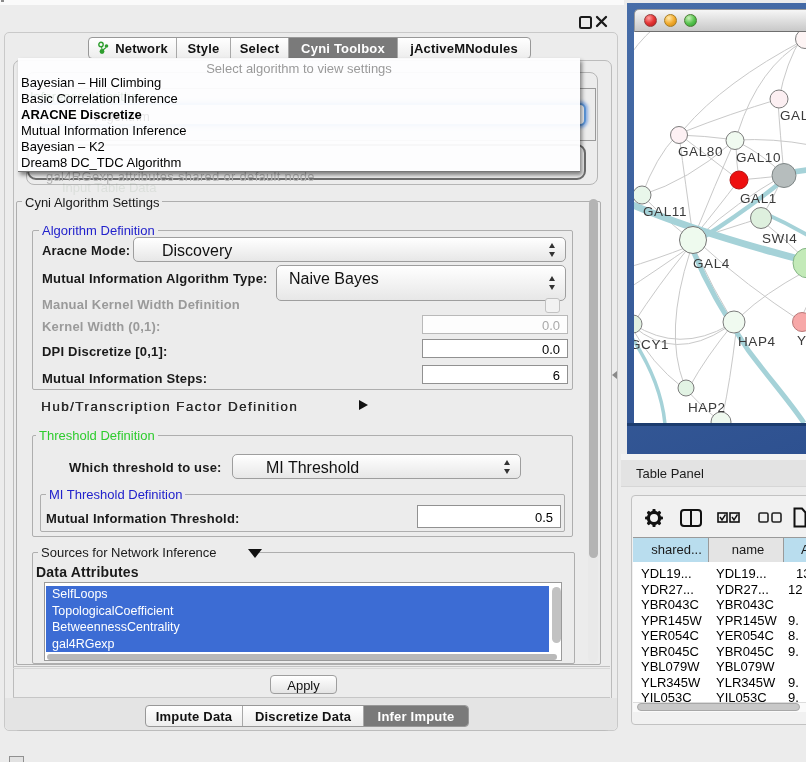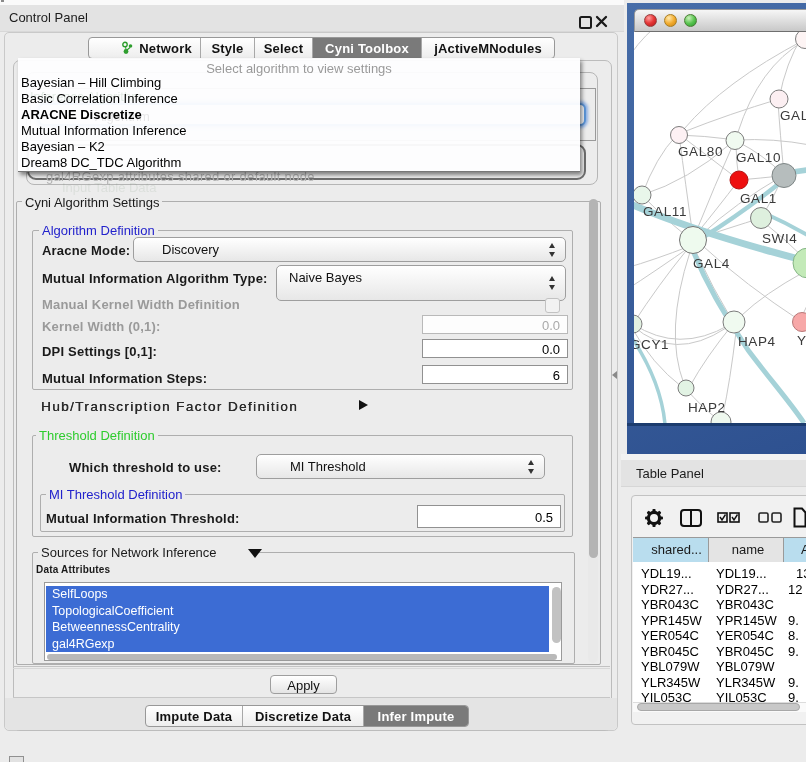--- a/index.html
+++ b/index.html
@@ -5,40 +5,40 @@
 #page{position:relative;width:806px;height:762px;background:#ececec;}
 .abs{position:absolute;}
 
 #topstrip{left:0;top:0;width:624px;height:5px;background:#fafafa;}
 #cptitle{left:0;top:5px;width:624px;height:27px;background:#e3e3e3;border-bottom:1px solid #d8d8d8;}
 #cptitle .t{position:absolute;left:9px;top:5px;font-size:13px;color:#1c1c1c;}
 #floatico{left:579px;top:16px;width:13px;height:13px;border:2px solid #1a1a1a;border-radius:2.5px;}
 
 #cpwin{left:4px;top:32px;width:614px;height:699px;background:#ececec;border:1px solid #c9c9c9;border-radius:5px;}
 
-#tabstrip{left:83px;top:4px;height:22px;border:1px solid #989898;border-radius:4px;background:linear-gradient(#ffffff,#ededed);display:flex;overflow:hidden;padding-left:24px;}
+#tabstrip{left:83px;top:4px;height:22px;border:1px solid #989898;border-radius:4px;background:linear-gradient(#ffffff,#ededed);display:flex;overflow:hidden;}
 #tabstrip .seg{font-size:13px;font-weight:bold;color:#111;display:flex;align-items:center;justify-content:center;border-right:1px solid #a8a8a8;white-space:nowrap;letter-spacing:0.2px;}
 #tabstrip .seg:last-child{border-right:none;}
 #tabstrip .sel{background:#7a7a7a;color:#fff;}
 
 #content{left:8px;top:27px;width:599px;height:671px;border:1px solid #bcbcbc;border-radius:7px;background:#ececec;}
 
 #subpanel{left:12px;top:11px;width:572px;height:113px;border:1px solid #b5b5b5;border-radius:8px;}
 #hidgroup{left:16px;top:27px;width:566px;height:53px;border:1px solid #9a9a9a;}
 #hidcombo{left:24px;top:42px;width:548px;height:23px;border:2px solid #5b94d6;border-radius:6px;background:#eef1f5;box-shadow:0 0 3px 1.5px rgba(90,145,225,.65);}
 #darkbox{left:13px;top:83px;width:559px;height:36px;border:2px solid #6e6e6e;border-radius:9px;background:#ececec;}
 
 .group{border:1px solid #aeaeae;border-radius:2px;}
 .glabel{position:absolute;font-size:13px;background:#ececec;padding:0 3px;white-space:nowrap;}
 .blab{color:#2222cc;}
 .grlab{color:#2ecc2e;}
 .blk{color:#1a1a1a;}
 .boldlab{position:absolute;font-size:13px;font-weight:bold;color:#1a1a1a;white-space:nowrap;letter-spacing:0.2px;}
 .dis{color:#9a9a9a !important;}
-.combo{position:absolute;border:1px solid #9e9e9e;border-radius:5px;background:linear-gradient(#ffffff,#e7e7e7);font-size:13px;color:#111;}
+.combo{position:absolute;border:1px solid #9e9e9e;border-radius:5px;background:linear-gradient(#ffffff,#e7e7e7);font-size:16px;color:#111;}
 .combo .ct{position:absolute;left:13px;top:4px;}
 .spin{position:absolute;right:9px;top:50%;width:7px;height:14px;margin-top:-7px;}
 .spin:before{content:"";position:absolute;left:0;top:0;border-left:3.5px solid transparent;border-right:3.5px solid transparent;border-bottom:5px solid #333;}
 .spin:after{content:"";position:absolute;left:0;bottom:0;border-left:3.5px solid transparent;border-right:3.5px solid transparent;border-top:5px solid #333;}
 .tfield{position:absolute;background:#fff;border:1px solid #919191;font-size:13px;color:#000;text-align:right;padding:2px 7px 0 0;}
 .tfield.dis2{border:1px solid #b9b9b9;color:#a9a9a9;background:#fdfdfd;}
 .tri-r{position:absolute;width:0;height:0;border-top:5.5px solid transparent;border-bottom:5.5px solid transparent;border-left:9px solid #111;}
 .tri-d{position:absolute;width:0;height:0;border-left:7px solid transparent;border-right:7px solid transparent;border-top:9px solid #111;}
 
 .sbtrack{position:absolute;background:#e4e4e4;border-radius:5px;}
@@ -74,23 +74,20 @@
 #hscroll{left:633px;top:702px;width:173px;height:10px;background:#fafafa;border-top:1px solid #dcdcdc;}
 #hthumb{left:637px;top:703px;width:163px;height:8px;background:#c8c8c8;border:1px solid #a8a8a8;border-radius:5px;}
 
 #divarrow{left:612px;top:371px;width:0;height:0;border-top:4px solid transparent;border-bottom:4px solid transparent;border-right:5px solid #8a8a8a;}
 #miniwin{left:9px;top:756px;width:15px;height:10px;border:1.5px solid #909090;background:#e2e2e2;}
 </style></head>
 <body>
 <div id="page">
 <div class="abs" id="topstrip"></div>
     <div class="abs" style="left:1px;top:0;width:3px;height:2px;background:#8a8a8a;"></div>
-<div class="abs" id="cptitle">
-      <span class="t">Control Panel</span>
-    </div>
 <div class="abs" id="floatico"></div>
 <svg class="abs" style="left:595px;top:15px" width="13" height="13">
       <path d="M2 2 L11 11 M11 2 L2 11" stroke="#1a1a1a" stroke-width="2.3" stroke-linecap="round"></path>
     </svg>
 <div class="abs" id="cpwin">
   <div class="abs" id="content">
     <div class="abs" id="subpanel"></div>
     <div class="abs" id="hidgroup"></div>
     <div class="abs" id="hidcombo"></div>
     <div class="abs" id="darkbox"></div>
@@ -124,43 +121,43 @@
     </div>
 <div class="abs boldlab" style="left:42px;top:271px;">Mutual Information Algorithm Type:</div>
 <div class="abs combo" style="left:276px;top:265px;width:289.5px;height:36px;">
       <span class="ct" style="left:12px;">Naive Bayes</span>
       <span class="spin"></span>
     </div>
 <div class="abs boldlab dis" style="left:42px;top:297px;">Manual Kernel Width Definition</div>
 <div class="abs" style="left:545px;top:298px;width:15px;height:15px;border:1px solid #c2c2c2;border-radius:3px;background:#f2f2f2;"></div>
 <div class="abs boldlab dis" style="left:42px;top:319px;">Kernel Width (0,1):</div>
 <div class="abs tfield dis2" style="left:422px;top:315px;width:146px;height:19px;">0.0</div>
-<div class="abs boldlab" style="left:42px;top:344px;">DPI Settings [0,1]:</div>
+<div class="abs boldlab" style="left:42px;top:344px;">DPI Discretize [0,1]:</div>
 <div class="abs tfield" style="left:422px;top:339px;width:146px;height:19px;">0.0</div>
 <div class="abs boldlab" style="left:42px;top:371px;">Mutual Information Steps:</div>
 <div class="abs tfield" style="left:422px;top:365px;width:146px;height:19px;">6</div>
 <div class="abs" style="left:41px;top:399px;font-size:13.5px;color:#2b2b2b;letter-spacing:1.4px;text-shadow:0.35px 0 #2b2b2b;">Hub/Transcription Factor Definition</div>
 <div class="abs tri-r" style="left:359px;top:400px;"></div>
 
 <div class="abs group" style="left:32px;top:435px;width:541px;height:102px;"></div>
 <div class="abs glabel grlab" style="left:36px;top:428px;">Threshold Definition</div>
 <div class="abs boldlab" style="left:69px;top:460px;">Which threshold to use:</div>
-<div class="abs combo" style="left:256px;top:454px;width:289px;height:25px;">
+<div class="abs combo" style="left:232px;top:454px;width:289px;height:25px;">
       <span class="ct" style="left:33px;">MI Threshold</span>
       <span class="spin"></span>
     </div>
 <div class="abs group" style="left:40px;top:494px;width:525px;height:38px;"></div>
 <div class="abs glabel blab" style="left:46px;top:487px;">MI Threshold Definition</div>
 <div class="abs boldlab" style="left:46px;top:511px;">Mutual Information Threshold:</div>
 <div class="abs tfield" style="left:417px;top:505px;width:144px;height:23px;padding-top:4px;">0.5</div>
 
 <div class="abs group" style="left:32px;top:552px;width:543px;height:112px;"></div>
 <div class="abs glabel blk" style="left:38px;top:545px;padding-right:34px;">Sources for Network Inference</div>
 <div class="abs tri-d" style="left:248px;top:549px;"></div>
-<div class="abs boldlab" style="left:36px;top:564px;font-size:10px;">Data Attributes</div>
+<div class="abs boldlab" style="left:36px;top:564px;font-size:14px;">Data Attributes</div>
 <div class="abs" id="listbox2" style="left:44px;top:582px;width:518px;height:79px;background:#fff;border:1px solid #9a9a9a;overflow:hidden;">
   <div class="lrow" style="top:19.5px;">TopologicalCoefficient</div>
   <div class="lrow" style="top:3px;">SelfLoops</div>
   <div class="lrow" style="top:36px;">BetweennessCentrality</div>
   <div class="lrow" style="top:52.5px;">gal4RGexp</div>
   <div class="sbthumb" style="left:507px;top:4px;width:9px;height:56px;background:#c2c2c2;"></div>
       <div class="sbthumb" style="left:2px;top:71px;width:510px;height:6px;background:#b9b9b9;"></div>
 </div>
 <div class="abs" style="left:13px;top:666px;width:597px;height:1px;background:#c2c2c2;"></div>
 <div class="abs" style="left:13px;top:668px;width:597px;height:1px;background:#d8d8d8;"></div>

